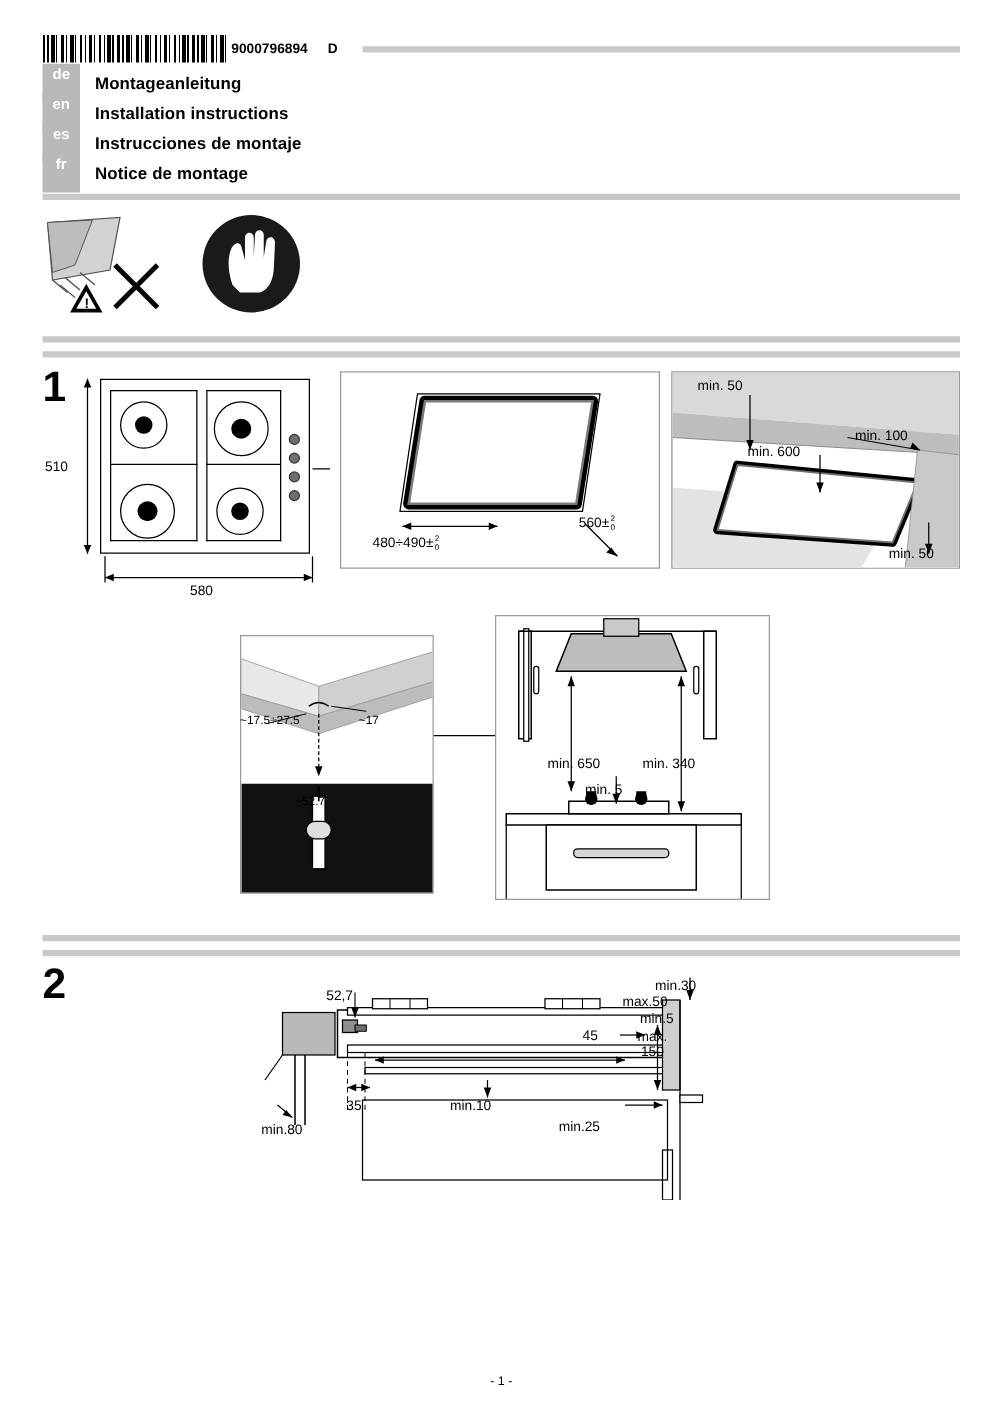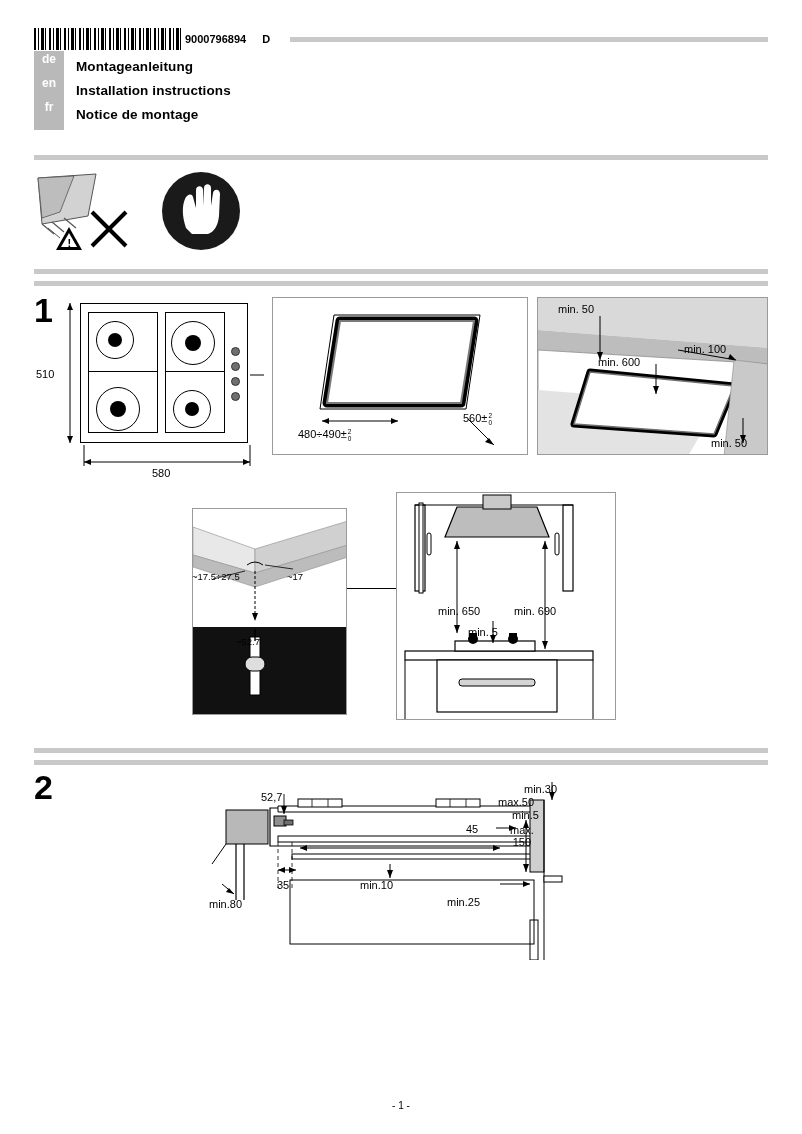--- a/index.html
+++ b/index.html
@@ -235,20 +235,24 @@
   <div class="header-rule"></div>
 
   <div class="lang-block lang-left">
     <div class="lang-row">
       <div class="lang-tag">de</div>
       <div class="lang-title">Montageanleitung</div>
     </div>
     <div class="lang-row">
       <div class="lang-tag">en</div>
       <div class="lang-title">Installation instructions</div>
+    </div>
+    <div class="lang-row">
+      <div class="lang-tag">es</div>
+      <div class="lang-title">Instrucciones de montaje</div>
     </div>
     <div class="lang-row">
       <div class="lang-tag">fr</div>
       <div class="lang-title">Notice de montage</div>
     </div>
   </div>
 
 
   <div class="bar" style="top:155px;"></div>
   <div class="bar" style="top:269px;"></div>
@@ -429,21 +433,21 @@
       <polygon points="60,48 57,56 63,56" fill="#000"></polygon>
       <polygon points="60,140 57,132 63,132" fill="#000"></polygon>
       <line x1="148" y1="48" x2="148" y2="156" stroke="#000" stroke-width="1"></line>
       <polygon points="148,48 145,56 151,56" fill="#000"></polygon>
       <polygon points="148,156 145,148 151,148" fill="#000"></polygon>
       <line x1="96" y1="128" x2="96" y2="150" stroke="#000" stroke-width="1"></line>
       <polygon points="96,150 93,142 99,142" fill="#000"></polygon>
     </svg>
   </div>
   <div class="dim" style="left:438px; top:605px;">min. 650</div>
-  <div class="dim" style="left:514px; top:605px;">min. 690</div>
+  <div class="dim" style="left:514px; top:605px;">min. 340</div>
   <div class="dim" style="left:468px; top:626px;">min. 5</div>
 
   <div class="arrowline" style="left:347px; top:588px; width:49px;"></div>
 
   <div class="step-num" style="left:34px; top:768px;">2</div>
 
   <div>
     <svg style="position:absolute; left:200px; top:780px;" width="400" height="180" viewBox="0 0 400 180">
 
       <path d="M70,28 L342,28 L342,66 L70,66 Z" fill="#ffffff" stroke="#000" stroke-width="1.2"></path>

